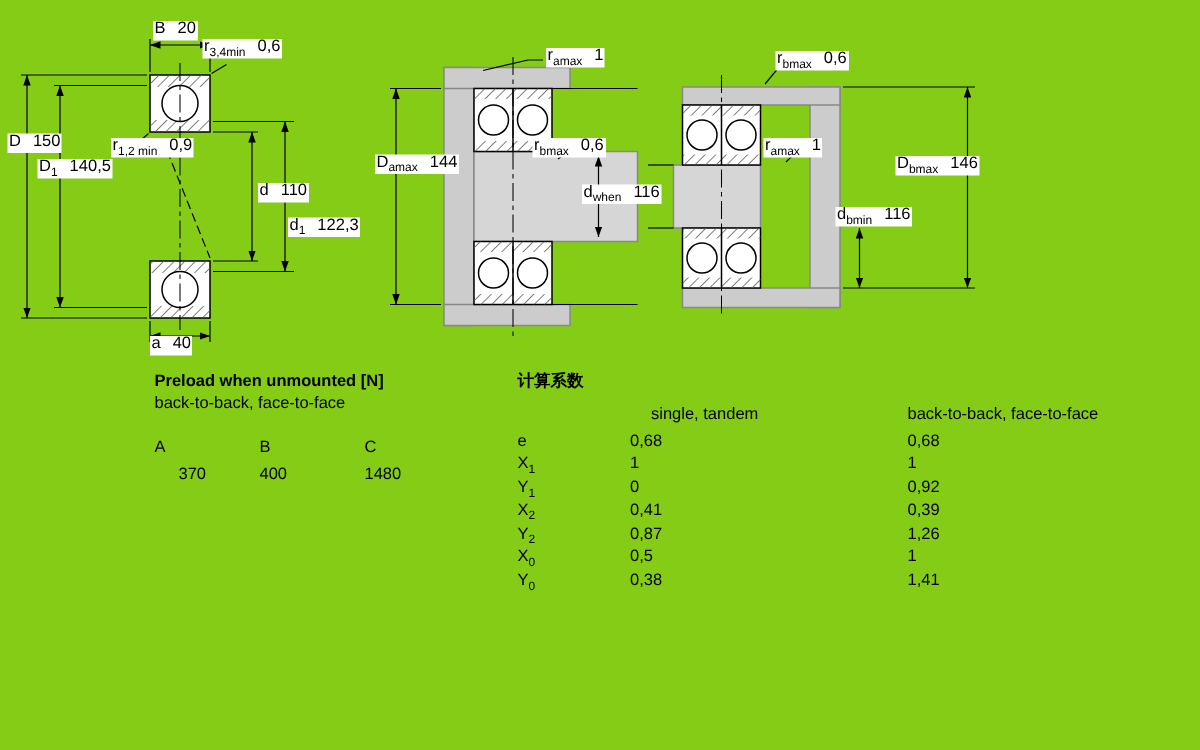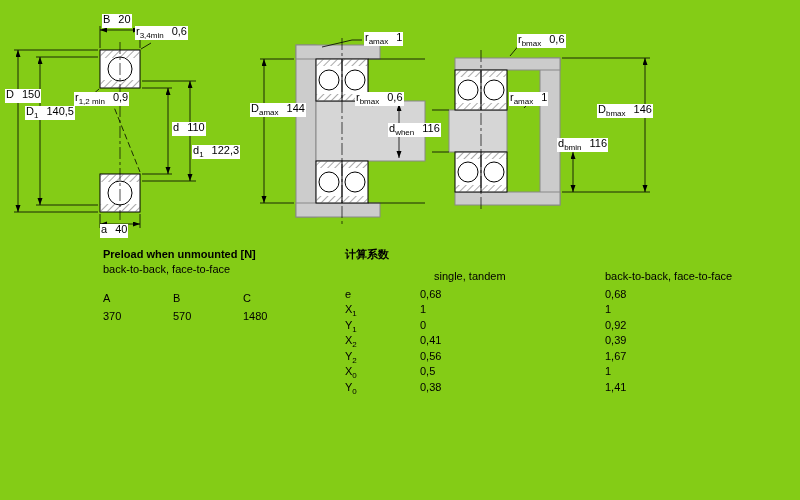--- a/index.html
+++ b/index.html
@@ -148,22 +148,22 @@
   <span class="dim" style="left:509px;top:92px"><span>r</span><sub>amax</sub><span class="v">1</span></span>
   <span class="dim" style="left:597px;top:104px"><span>D</span><sub>bmax</sub><span class="v">146</span></span>
   <span class="dim" style="left:557px;top:138px"><span>d</span><sub>bmin</sub><span class="v">116</span></span>
 
   <div class="block" style="left:103px;top:248px;width:230px;height:90px">
     <div class="tbl-title">Preload when unmounted [N]</div>
     <div class="tbl-sub">back-to-back, face-to-face</div>
     <span class="cell" style="left:0;top:44px">A</span>
     <span class="cell" style="left:70px;top:44px">B</span>
     <span class="cell" style="left:140px;top:44px">C</span>
-    <span class="cell" style="left:0;top:62px">370</span>
-    <span class="cell" style="left:70px;top:62px">570</span>
+    <span class="cell" style="left:16px;top:62px">370</span>
+    <span class="cell" style="left:70px;top:62px">400</span>
     <span class="cell" style="left:140px;top:62px">1480</span>
   </div>
 
   <div class="block" style="left:345px;top:248px;width:440px;height:160px">
     <div class="tbl-title">计算系数</div>
     <span class="cell" style="left:89px;top:22px">single, tandem</span>
     <span class="cell" style="left:260px;top:22px">back-to-back, face-to-face</span>
 
     <div class="frow" style="top:40px">
       <span class="fl"><span>e</span><sub></sub></span>
@@ -180,22 +180,22 @@
       <span class="f1">0</span>
       <span class="f2">0,92</span>
     </div>
     <div class="frow" style="top:86px">
       <span class="fl"><span>X</span><sub>2</sub></span>
       <span class="f1">0,41</span>
       <span class="f2">0,39</span>
     </div>
     <div class="frow" style="top:102px">
       <span class="fl"><span>Y</span><sub>2</sub></span>
-      <span class="f1">0,56</span>
-      <span class="f2">1,67</span>
+      <span class="f1">0,87</span>
+      <span class="f2">1,26</span>
     </div>
     <div class="frow" style="top:117px">
       <span class="fl"><span>X</span><sub>0</sub></span>
       <span class="f1">0,5</span>
       <span class="f2">1</span>
     </div>
     <div class="frow" style="top:133px">
       <span class="fl"><span>Y</span><sub>0</sub></span>
       <span class="f1">0,38</span>
       <span class="f2">1,41</span>

